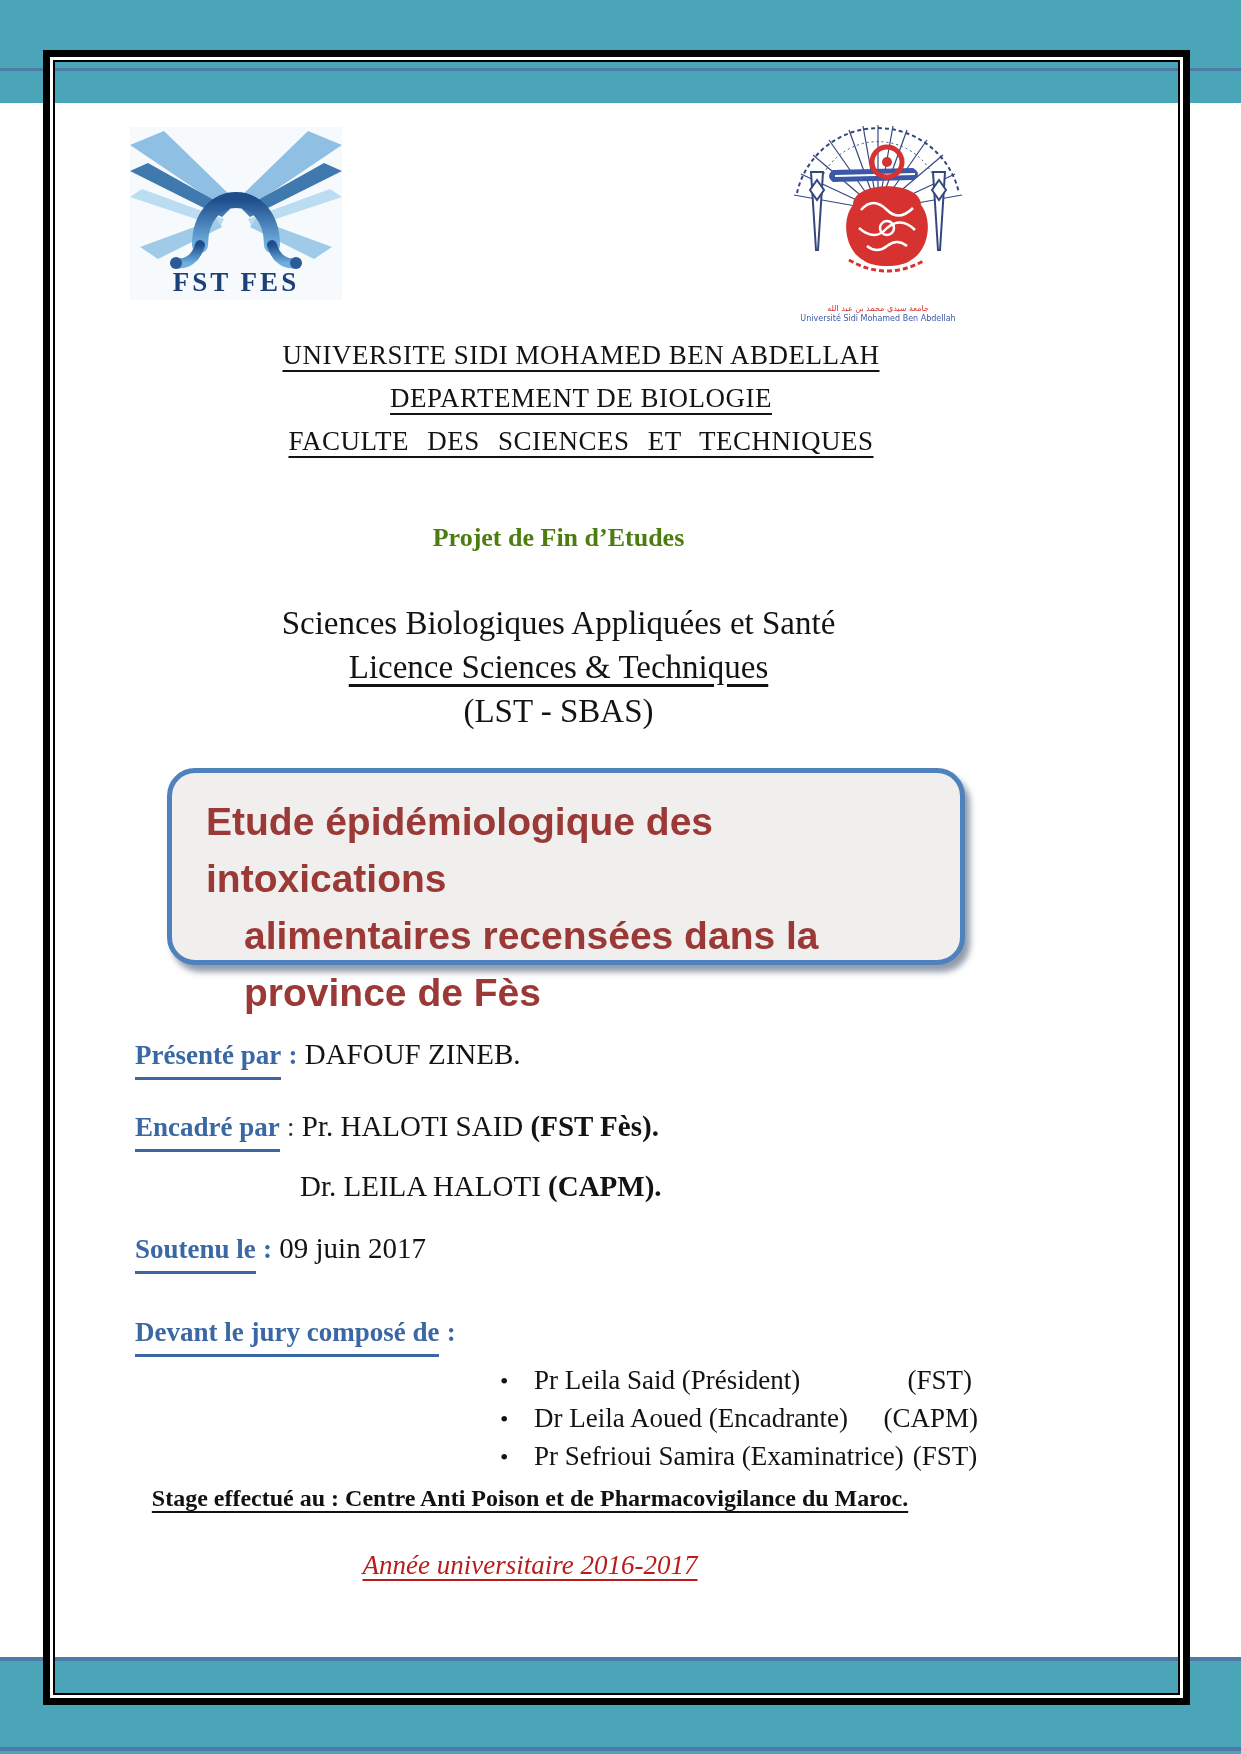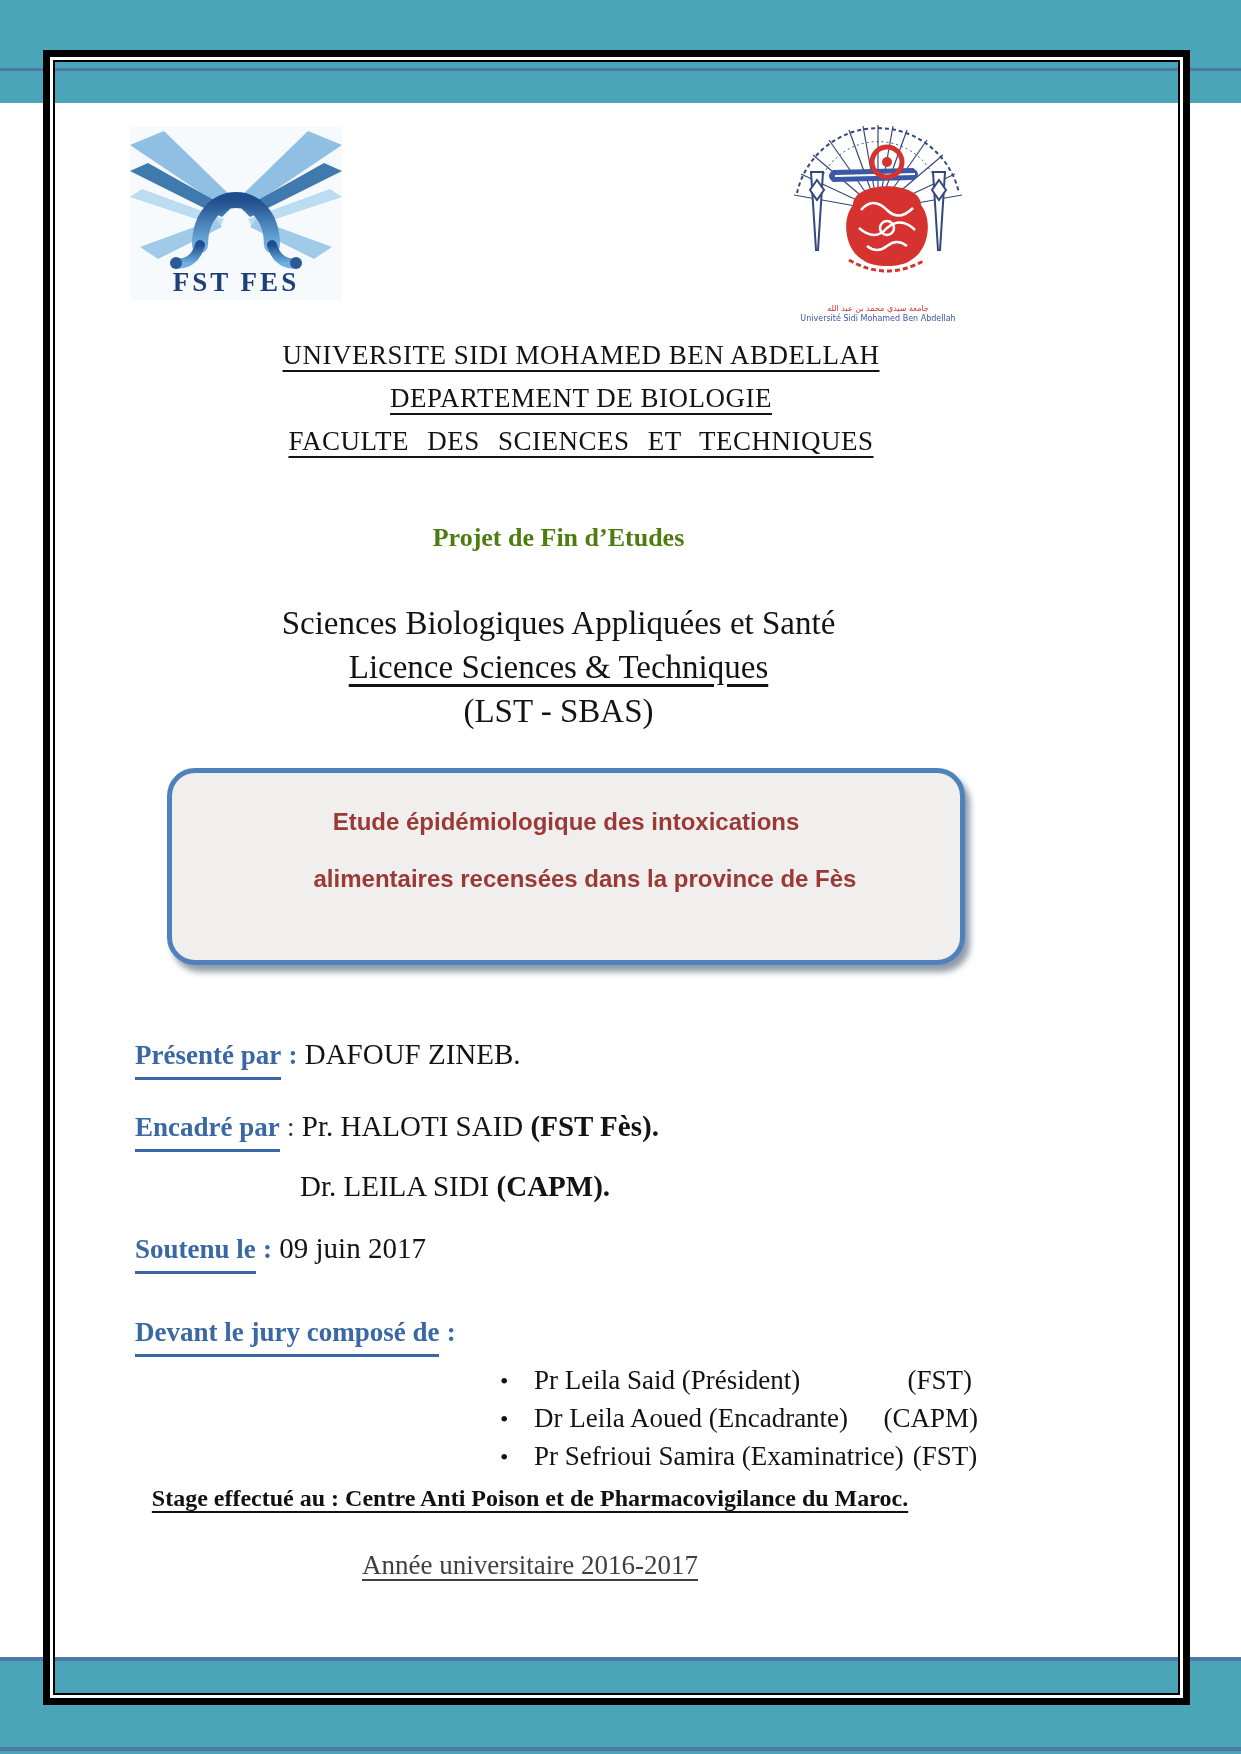--- a/index.html
+++ b/index.html
@@ -36,38 +36,38 @@
   
   .kicker{position:absolute;left:51px;top:523px;width:1015px;text-align:center;z-index:3;
     font-size:26px;font-weight:bold;color:#4d7c0f;}
   .degree{position:absolute;left:51px;top:601px;width:1015px;text-align:center;z-index:3;
     font-size:33px;line-height:44px;color:#131313;}
   .degree .u{text-decoration:underline;text-underline-offset:6px;}
   
   .title-box{position:absolute;left:167px;top:768px;width:798px;height:197px;z-index:3;
     box-sizing:border-box;background:#f0efee;border:5px solid #4f81bd;border-radius:28px;
     box-shadow:5px 7px 6px rgba(52,73,100,.55);}
-  .title-box .t{margin-top:20px;text-align:center;font-family:"Liberation Sans",sans-serif;
-    font-weight:bold;font-size:24px;line-height:57px;color:#9a3936;}
+  .title-box .t{margin-top:20px;text-align:left;font-family:"Liberation Sans",sans-serif;
+    font-weight:bold;font-size:39px;line-height:57px;color:#9a3936;margin-left:34px;}
   
   .meta{position:absolute;z-index:3;font-size:29px;white-space:nowrap;}
   .lbl{font-size:27px;font-weight:bold;color:#3a68a4;border-bottom:3px solid #3a68a4;padding-bottom:7px;}
   .colon-blue{font-size:27px;font-weight:bold;color:#3a68a4;}
   .colon-dark{font-size:27px;color:#333;}
   .val{color:#131313;}
   .jury-head{position:absolute;left:135px;top:1315px;z-index:3;}
   .jury-row{position:absolute;left:500px;width:478px;z-index:3;display:flex;align-items:baseline;
     font-size:27px;color:#131313;white-space:nowrap;}
   .jury-row .bullet{width:34px;font-size:24px;}
   .jury-row .org-right{margin-left:auto;}
   .jury-row .org-near{margin-left:9px;}
   .internship{position:absolute;left:130px;top:1485px;width:800px;z-index:3;text-align:center;
     font-size:24px;font-weight:bold;text-decoration:underline;text-underline-offset:5px;color:#111;}
   .acad-year{position:absolute;left:130px;top:1550px;width:800px;z-index:3;text-align:center;
-    font-size:27px;text-decoration:underline;text-underline-offset:5px;color:#404040;}
+    font-size:27px;text-decoration:underline;text-underline-offset:5px;color:#b91c1c;font-style:italic;}
 </style>
 </head>
 <body>
 
 <div class="band band-top"></div>
 <div class="band band-bottom"></div>
 <div class="hrule hrule-1"></div>
 <div class="hrule hrule-2"></div>
 <div class="hrule hrule-3"></div>
 
@@ -175,21 +175,21 @@
   <span class="colon-blue">:</span>
   <span class="val">DAFOUF ZINEB.</span>
 </div>
 
 <div class="meta" style="left:135px;top:1110px;">
   <span class="lbl">Encadré par</span>
   <span class="colon-dark">:</span>
   <span class="val">Pr. HALOTI SAID </span><span class="val" style="font-weight:bold;">(FST Fès).</span>
 </div>
 <div class="meta" style="left:300px;top:1170px;">
-  <span class="val">Dr. LEILA SIDI </span><span class="val" style="font-weight:bold;">(CAPM).</span>
+  <span class="val">Dr. LEILA HALOTI </span><span class="val" style="font-weight:bold;">(CAPM).</span>
 </div>
 
 <div class="meta" style="left:135px;top:1232px;">
   <span class="lbl">Soutenu le</span>
   <span class="colon-blue">:</span>
   <span class="val">09 juin 2017</span>
 </div>
 
 <div class="meta jury-head">
   <span class="lbl">Devant le jury composé de</span>

